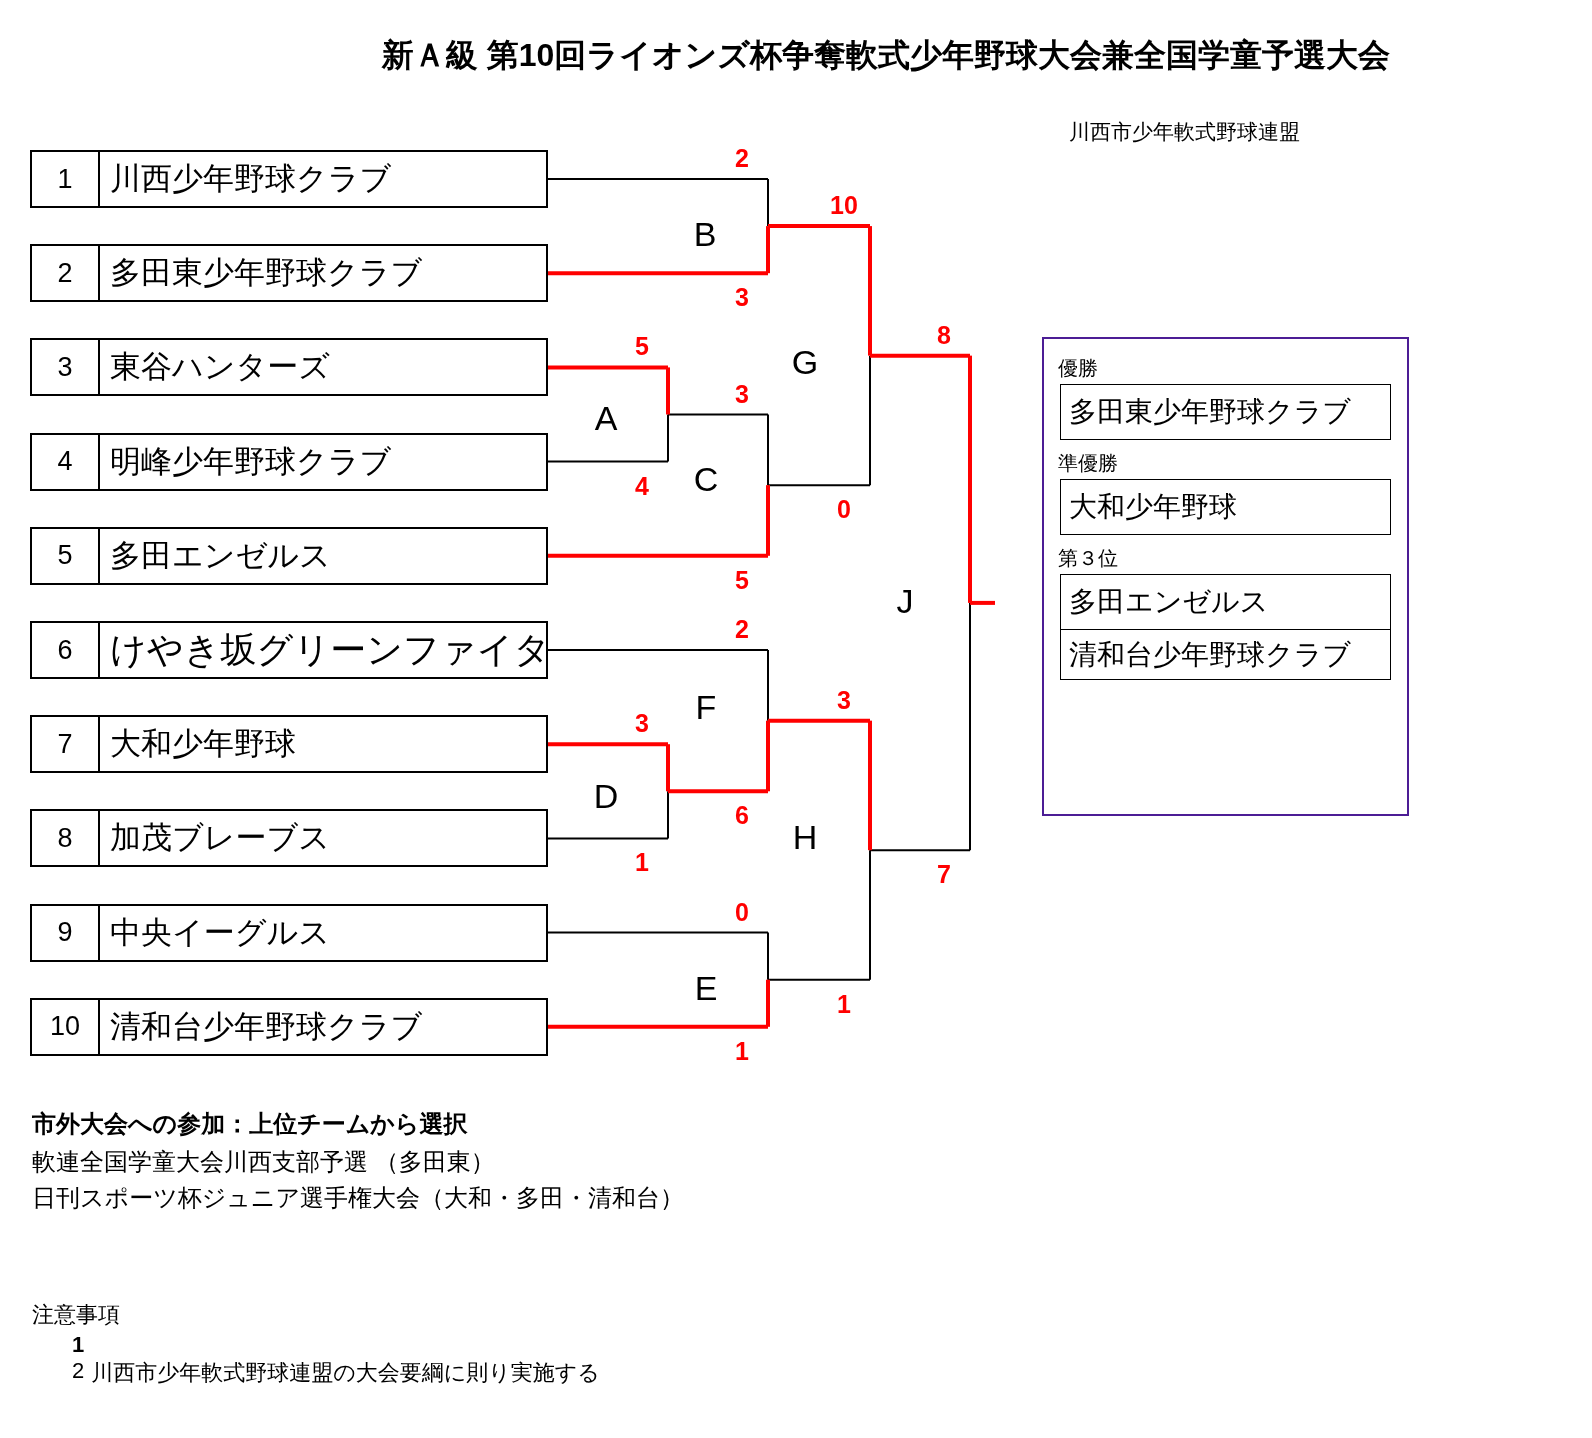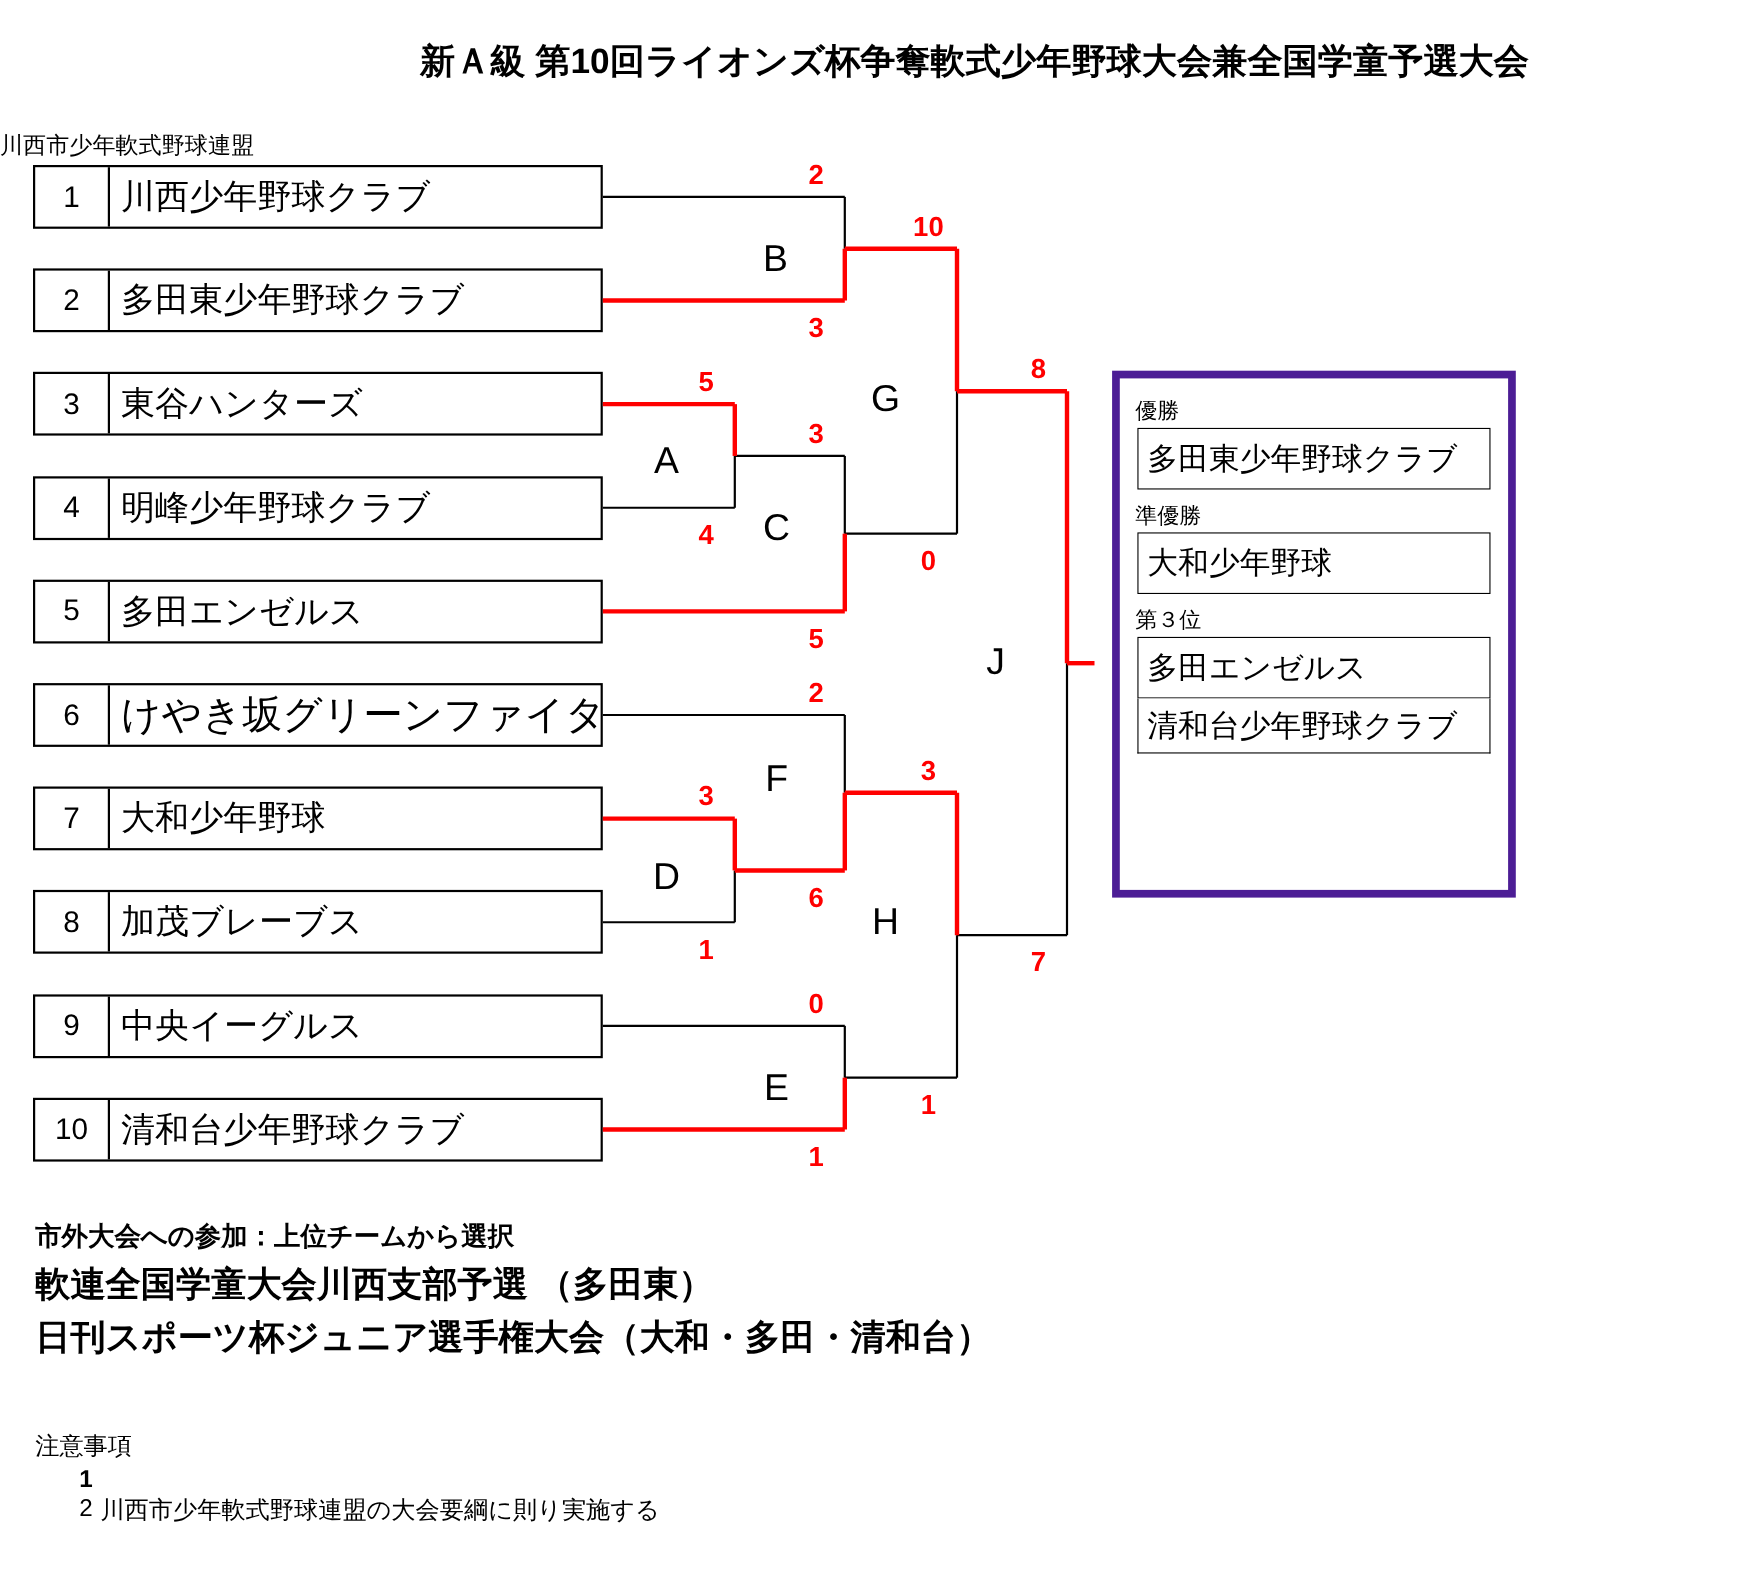--- a/index.html
+++ b/index.html
@@ -14,21 +14,21 @@
 
   
   .title{
     position:absolute;left:0;top:34px;width:1390px;
     text-align:right;
     font-size:32px;font-weight:bold;letter-spacing:0px;
     white-space:nowrap;
   }
   .org{
     position:absolute;left:0;top:118px;width:1300px;
-    text-align:left;
+    text-align:right;
     font-size:21px;
   }
 
   
   .team-box{
     position:absolute;
     box-sizing:border-box;
     border:2px solid #000;
     background:#fff;
     display:flex;align-items:center;
@@ -55,22 +55,22 @@
   #bracket{position:absolute;left:0;top:0;width:1592px;height:1438px;}
   .ln{fill:none;stroke:#000;stroke-width:2;}
   .ln.win{stroke:#ff0000;stroke-width:4;}
   .mlabel{font-size:34px;fill:#000;text-anchor:middle;dominant-baseline:middle;
           font-family:"Liberation Sans","DejaVu Sans",sans-serif;}
   .score{font-size:25px;fill:#ff0000;font-weight:bold;text-anchor:middle;
          font-family:"Liberation Sans","DejaVu Sans",sans-serif;}
 
   
   .results{
-    position:absolute;left:1011px;top:337px;width:367px;height:479px;
-    box-sizing:border-box;border:7px solid #4c1d95;background:#fff;
+    position:absolute;left:1042px;top:337px;width:367px;height:479px;
+    box-sizing:border-box;border:2px solid #4c1d95;background:#fff;
   }
   .res-label{
     font-size:20px;margin:0 0 2px 14px;
   }
   .res-group{margin-top:10px;}
   .res-group:first-child{margin-top:16px;}
   .res-box{
     box-sizing:border-box;
     margin:0 16px 0 16px;
     border:1px solid #000;
@@ -79,21 +79,21 @@
     padding-left:8px;
     font-size:28px;
     background:#fff;
     white-space:nowrap;
   }
   .res-box + .res-box{border-top:none;height:50px;}
 
   
   .foot{position:absolute;left:32px;top:1108px;width:1200px;}
   .foot-head{font-size:24px;font-weight:bold;margin-bottom:6px;}
-  .foot-line{font-size:32px;margin-bottom:4px;font-weight:bold;}
+  .foot-line{font-size:24px;margin-bottom:4px;}
 
   .notes{position:absolute;left:32px;top:1300px;width:1200px;}
   .notes-head{font-size:22px;margin-bottom:2px;}
   .note-item{font-size:22px;margin-left:40px;display:flex;gap:7px;}
   .note-item.bold{font-weight:bold;}
 </style>
 </head>
 <body>
 
 <div id="page">

